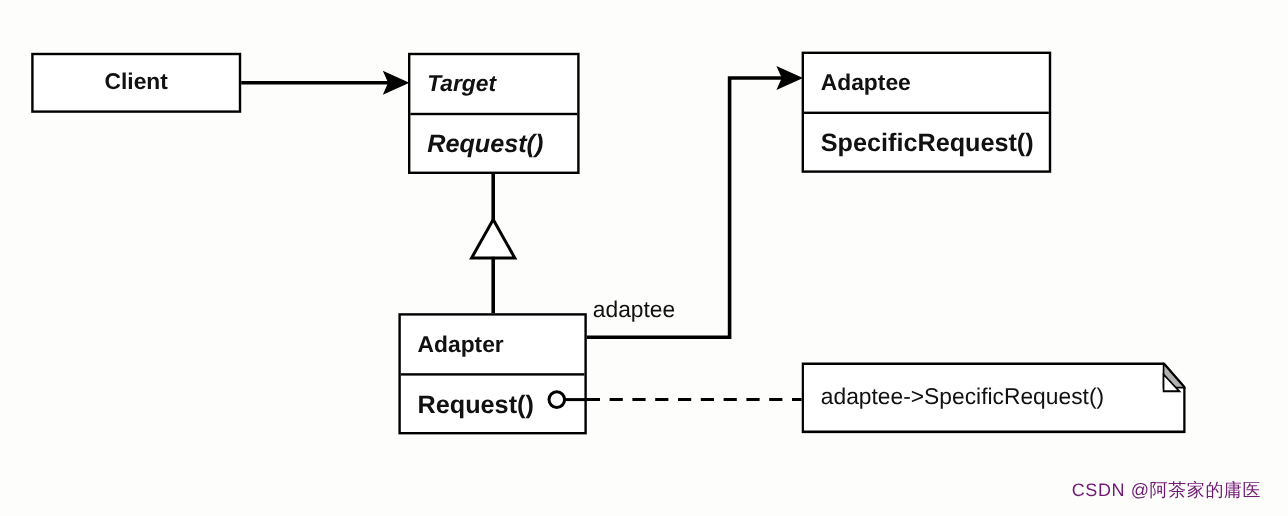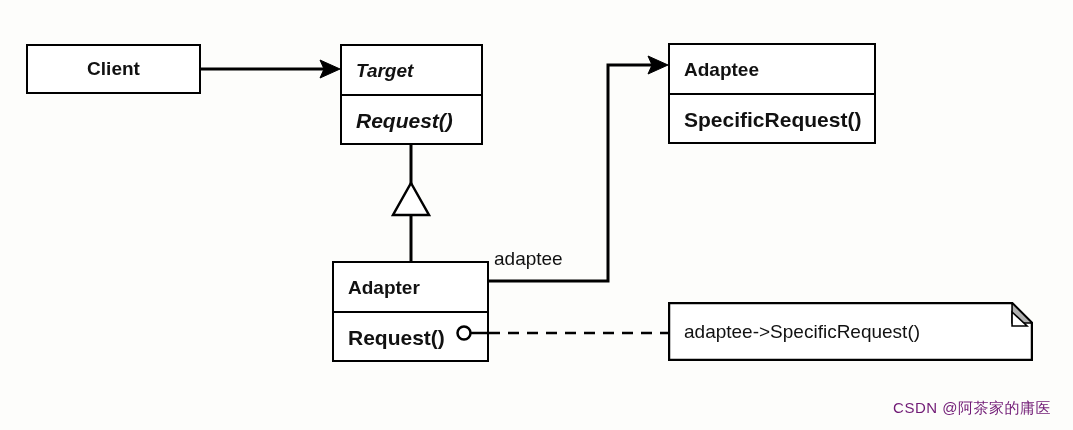--- a/index.html
+++ b/index.html
@@ -79,21 +79,21 @@
   #box-adapter {
     left: 332px; top: 261px; width: 157px; height: 101px;
   }
   #box-adapter .c1 { height: 50px; }
   #box-adapter .divider { top: 48px; }
   #box-adapter .c2 { height: 49px; }
 
   
   #note-box {
     position: absolute;
-    left: 668px; top: 302px; width: 365px; height: 59px;
+    left: 668px; top: 302px; width: 320px; height: 59px;
   }
   #note-shape {
     position: absolute;
     left: 0; top: 0; width: 100%; height: 100%;
   }
   #note-text {
     position: absolute;
     left: 16px; top: 0; height: 100%;
     display: flex; align-items: center;
     font-size: 19px; color: #111111;

